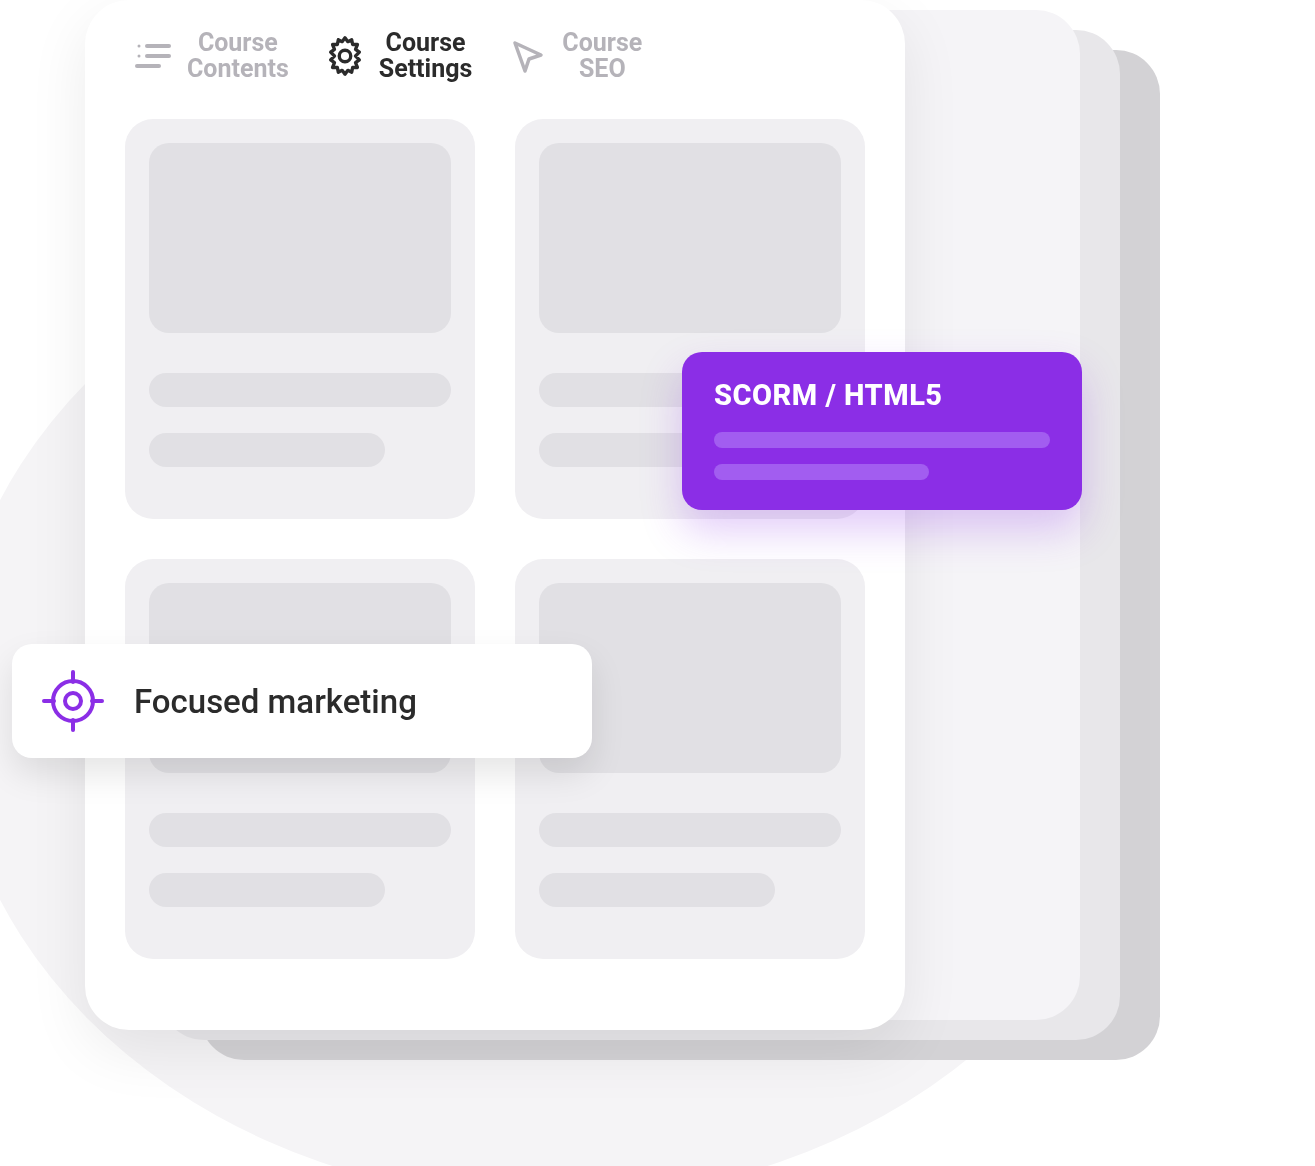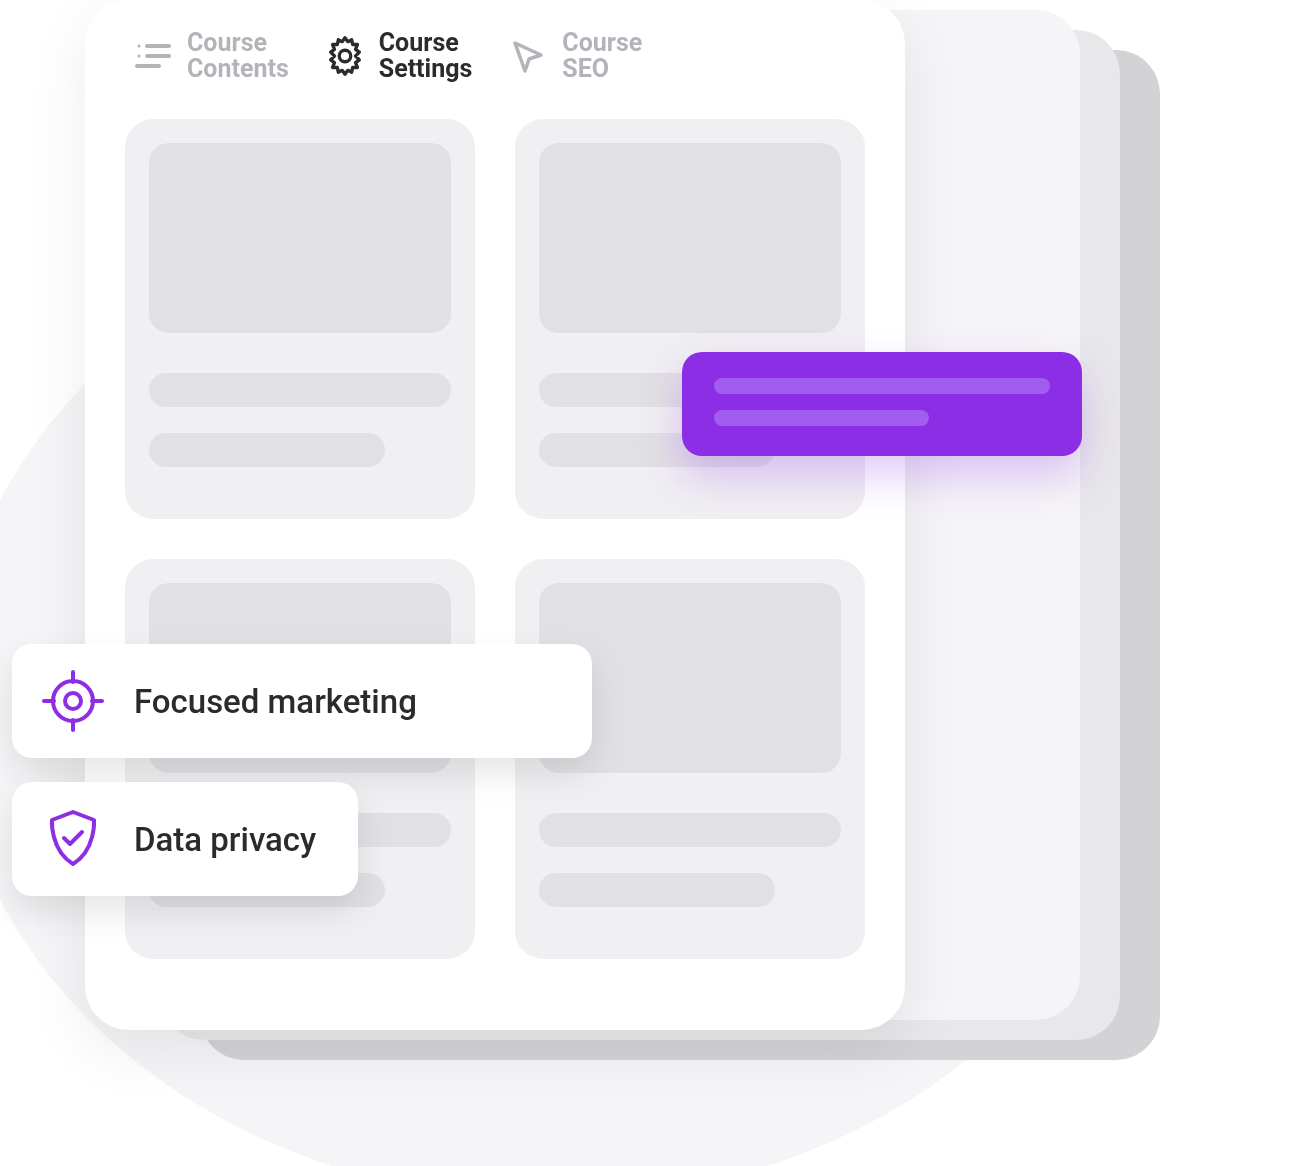--- a/index.html
+++ b/index.html
@@ -71,20 +71,21 @@
     display: flex;
     align-items: center;
     gap: 34px;
     padding: 0 6px;
   }
   .tab {
     display: flex;
     align-items: center;
     gap: 12px;
     cursor: pointer;
+    text-align: center;
   }
   .tab .icon {
     width: 44px;
     height: 44px;
     display: flex;
     align-items: center;
     justify-content: center;
     color: #b5b3b9;
   }
   .tab.active .icon { color: #2b2b2b; }
@@ -154,21 +155,21 @@
   .badge-purple .bar.short { width: 64%; margin-bottom: 0; }
 
   
   .chips {
     position: absolute;
     left: 12px;
     top: 644px;
     z-index: 6;
     display: flex;
     flex-direction: column;
-    gap: 24px;
+    gap: 14px;
   }
   .chip {
     background: #ffffff;
     border-radius: 20px;
     box-shadow: 0 16px 34px rgba(0,0,0,0.10);
     display: flex;
     align-items: center;
     gap: 26px;
     padding: 22px 42px 22px 26px;
     width: fit-content;
@@ -260,20 +261,21 @@
     <div class="card">
       <div class="thumb"></div>
       <div class="line"></div>
       <div class="line short"></div>
     </div>
   </div>
 
 </div>
 
 <div class="badge-purple">
+  <div class="title">SCORM / HTML5</div>
   <div class="bar"></div>
   <div class="bar short"></div>
 </div>
 
 <div class="chips">
 
   <div class="chip big">
     <span class="chip-icon">
       <svg width="66" height="66" viewBox="0 0 66 66" fill="none" stroke="currentColor" stroke-width="4" stroke-linecap="round">
         <circle cx="33" cy="33" r="20"></circle>
@@ -281,23 +283,14 @@
         <line x1="33" y1="4" x2="33" y2="14"></line>
         <line x1="33" y1="52" x2="33" y2="62"></line>
         <line x1="4" y1="33" x2="14" y2="33"></line>
         <line x1="52" y1="33" x2="62" y2="33"></line>
       </svg>
     </span>
     <span class="chip-label">Focused marketing</span>
   </div>
 
 
-  <div class="chip">
-    <span class="chip-icon">
-      <svg width="66" height="66" viewBox="0 0 66 66" fill="none" stroke="currentColor" stroke-width="4" stroke-linecap="round" stroke-linejoin="round">
-        <path d="M33 6 L54 14 C54 14 56 44 33 58 C10 44 12 14 12 14 Z"></path>
-        <path d="M24 32 L30 38 L42 26"></path>
-      </svg>
-    </span>
-    <span class="chip-label">Data privacy</span>
-  </div>
 
 </div>
 
 </body></html>

